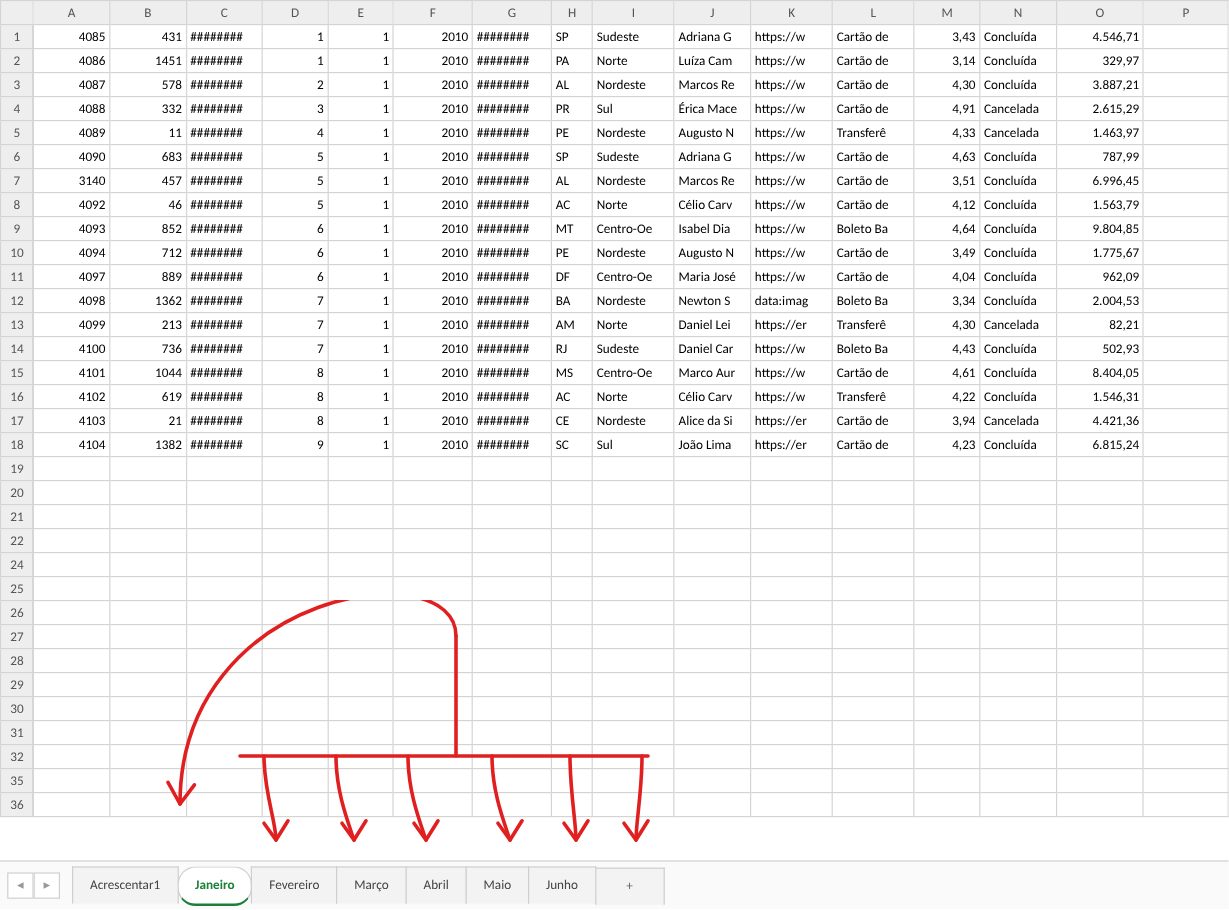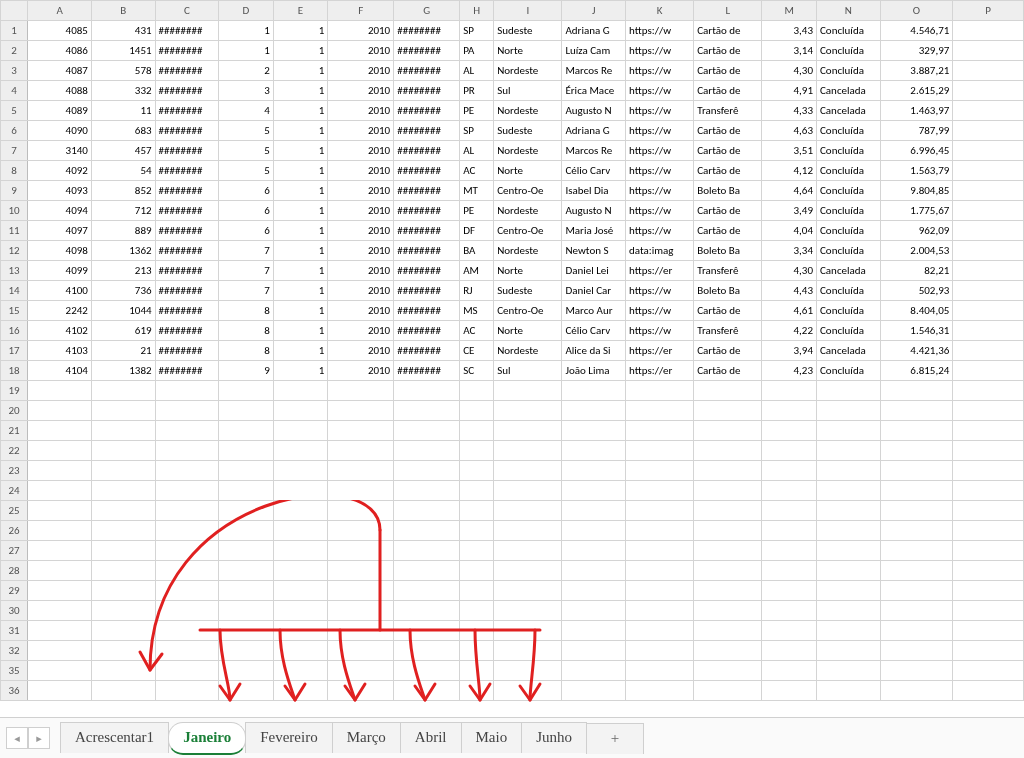--- a/index.html
+++ b/index.html
@@ -27,21 +27,21 @@
   col.cN{width:56px}
   col.cO{width:64px}
   col.cP{width:62px}
   .num{text-align:right;}
   .txt{text-align:left;}
   
   .tabbar{position:absolute;left:0;right:0;bottom:0;height:40px;background:#fafafa;border-top:1px solid #d0d0d0;display:flex;align-items:center;padding-left:6px;}
   .tab-nav{display:flex;gap:0;margin-right:10px;}
   .tab-nav button{width:22px;height:22px;border:1px solid #cfcfcf;background:#fff;color:#999;font-size:11px;line-height:18px;display:flex;align-items:center;justify-content:center;}
   .tabs{display:flex;}
-  .tab{padding:4px 14px;border:1px solid #cfcfcf;border-bottom:none;background:#f3f3f3;color:#444;margin-right:-1px;height:22px;display:flex;align-items:center;font-size:15px;font-family:Liberation Serif, serif;}
+  .tab{padding:4px 14px;border:1px solid #cfcfcf;border-bottom:none;background:#f3f3f3;color:#444;margin-right:-1px;height:22px;display:flex;align-items:center;font-size:11px;}
   .tab.active{background:#fff;color:#1a7f37;border-bottom:2px solid #1a7f37;font-weight:bold;border-radius:15px;}
   .tab-add{width:28px;display:flex;align-items:center;justify-content:center;color:#666;}
   
   .annot{position:absolute;pointer-events:none;left:80px;top:500px;width:500px;height:220px;}
   .annot path{stroke:#e02020;stroke-width:3;fill:none;stroke-linecap:round;}
 </style>
 </head>
 <body>
 
 <div class="viewport">
@@ -218,21 +218,21 @@
             <td class="txt">https://w</td>
             <td class="txt">Cartão de</td>
             <td class="num">3,51</td>
             <td class="txt">Concluída</td>
             <td class="num">6.996,45</td>
             <td class="txt"></td>
           </tr>
           <tr>
             <td class="row-hdr">8</td>
             <td class="num">4092</td>
-            <td class="num">54</td>
+            <td class="num">46</td>
             <td class="txt">########</td>
             <td class="num">5</td>
             <td class="num">1</td>
             <td class="num">2010</td>
             <td class="txt">########</td>
             <td class="txt">AC</td>
             <td class="txt">Norte</td>
             <td class="txt">Célio Carv</td>
             <td class="txt">https://w</td>
             <td class="txt">Cartão de</td>
@@ -350,21 +350,21 @@
             <td class="txt">Daniel Car</td>
             <td class="txt">https://w</td>
             <td class="txt">Boleto Ba</td>
             <td class="num">4,43</td>
             <td class="txt">Concluída</td>
             <td class="num">502,93</td>
             <td class="txt"></td>
           </tr>
           <tr>
             <td class="row-hdr">15</td>
-            <td class="num">2242</td>
+            <td class="num">4101</td>
             <td class="num">1044</td>
             <td class="txt">########</td>
             <td class="num">8</td>
             <td class="num">1</td>
             <td class="num">2010</td>
             <td class="txt">########</td>
             <td class="txt">MS</td>
             <td class="txt">Centro-Oe</td>
             <td class="txt">Marco Aur</td>
             <td class="txt">https://w</td>
@@ -483,39 +483,20 @@
             <td class="txt"></td>
             <td class="txt"></td>
             <td class="txt"></td>
             <td class="num"></td>
             <td class="txt"></td>
             <td class="num"></td>
             <td class="txt"></td>
           </tr>
           <tr>
             <td class="row-hdr">22</td>
-            <td class="num"></td>
-            <td class="num"></td>
-            <td class="txt"></td>
-            <td class="num"></td>
-            <td class="num"></td>
-            <td class="num"></td>
-            <td class="txt"></td>
-            <td class="txt"></td>
-            <td class="txt"></td>
-            <td class="txt"></td>
-            <td class="txt"></td>
-            <td class="txt"></td>
-            <td class="num"></td>
-            <td class="txt"></td>
-            <td class="num"></td>
-            <td class="txt"></td>
-          </tr>
-          <tr>
-            <td class="row-hdr">23</td>
             <td class="num"></td>
             <td class="num"></td>
             <td class="txt"></td>
             <td class="num"></td>
             <td class="num"></td>
             <td class="num"></td>
             <td class="txt"></td>
             <td class="txt"></td>
             <td class="txt"></td>
             <td class="txt"></td>

